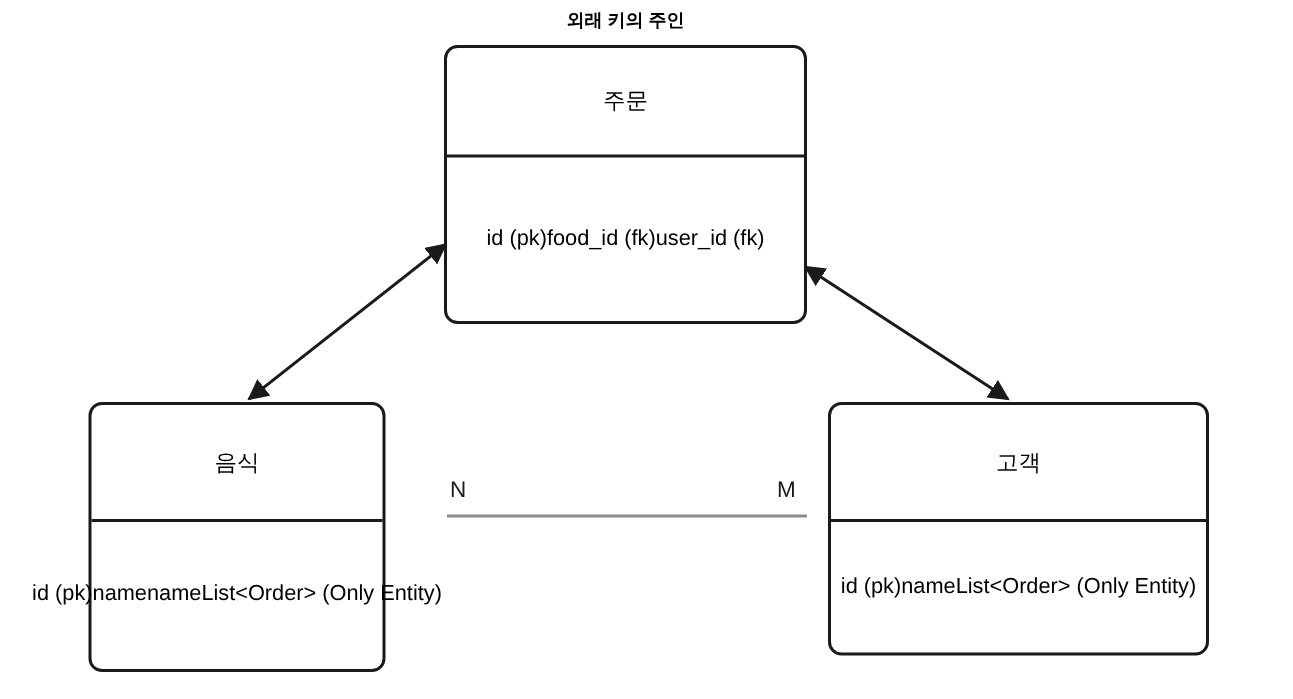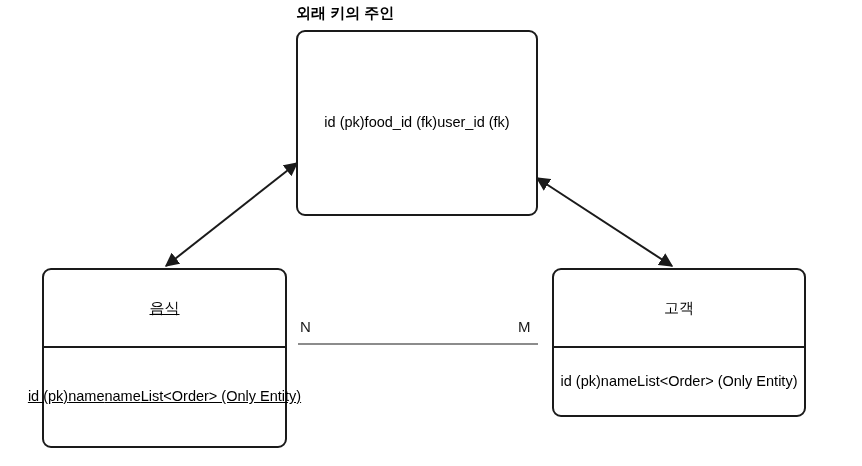--- a/index.html
+++ b/index.html
@@ -19,21 +19,22 @@
     background: #ffffff;
     overflow: hidden;
   }
 
   
   .diagram-title {
     position: absolute;
     left: 296px;
     top: 3px;
     width: 242px;
-    font-size: 15px;
+    text-align: center;
+    font-size: 12px;
     font-weight: bold;
     color: #000000;
     letter-spacing: 0px;
     line-height: 20px;
     white-space: nowrap;
   }
 
   
   .entity {
     position: absolute;
@@ -75,33 +76,32 @@
   
   #entity-order {
     left: 296px;
     top: 30px;
     width: 242px;
     height: 186px;
   }
   #entity-order .entity-header { height: 73px; }
 
   #entity-food {
-    left: 42px;
+    left: 59px;
     top: 268px;
-    width: 245px;
+    width: 198px;
     height: 180px;
-    text-decoration: underline;
   }
   #entity-food .entity-header { height: 78px; }
 
   #entity-customer {
     left: 552px;
     top: 268px;
     width: 254px;
-    height: 149px;
+    height: 169px;
   }
   #entity-customer .entity-header { height: 78px; }
 
   
   #connectors {
     position: absolute;
     left: 0;
     top: 0;
     width: 862px;
     height: 466px;
@@ -149,20 +149,21 @@
     </defs>
     <line x1="297" y1="163" x2="166" y2="266" stroke="#1a1a1a" stroke-width="2" marker-start="url(#arrowStart)" marker-end="url(#arrowEnd)"></line>
     <line x1="537" y1="178" x2="672" y2="266" stroke="#1a1a1a" stroke-width="2" marker-start="url(#arrowStart)" marker-end="url(#arrowEnd)"></line>
   </svg>
 
   <div class="rel-line"></div>
   <div class="rel-label" id="rel-label-n">N</div>
   <div class="rel-label" id="rel-label-m">M</div>
 
   <div class="entity" id="entity-order">
+    <div class="entity-header">주문</div>
     <div class="entity-body">
       <div class="attr">id (pk)</div>
       <div class="attr">food_id (fk)</div>
       <div class="attr">user_id (fk)</div>
     </div>
   </div>
 
   <div class="entity" id="entity-food">
     <div class="entity-header">음식</div>
     <div class="entity-body">

